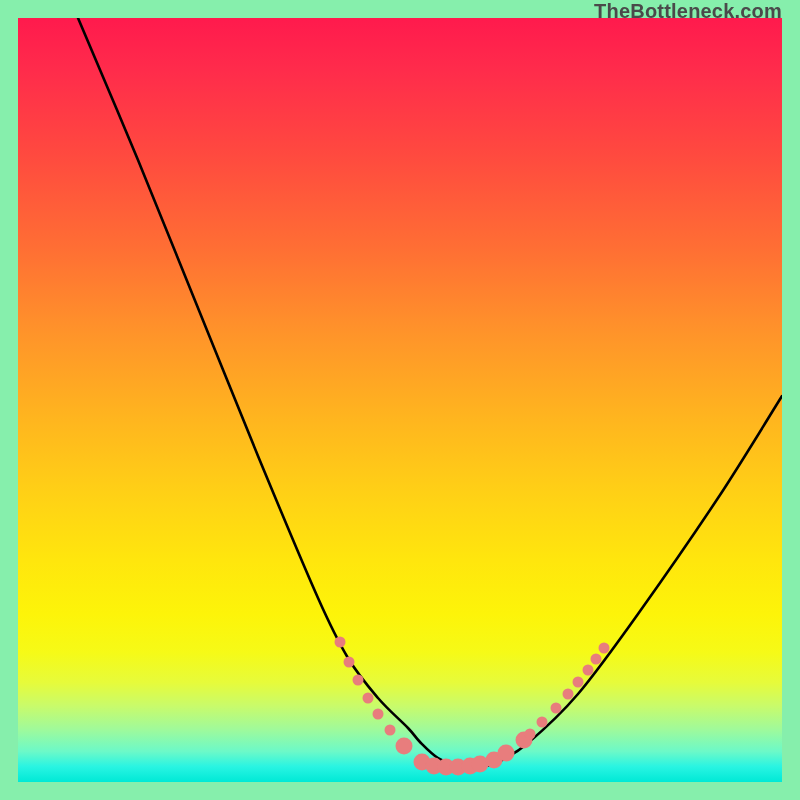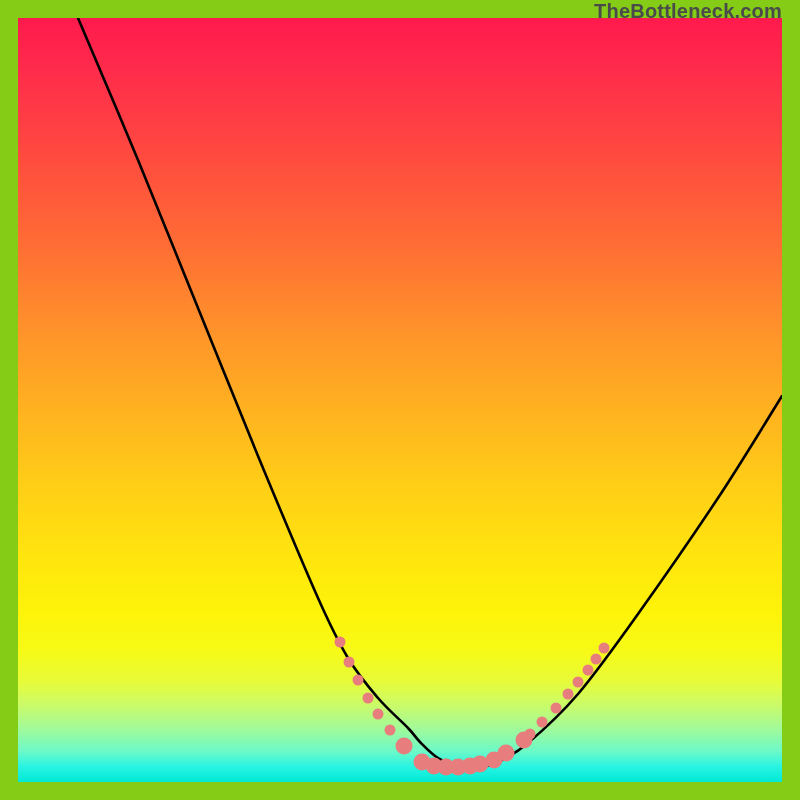--- a/index.html
+++ b/index.html
@@ -8,21 +8,21 @@
     width: 800px;
     height: 800px;
     overflow: hidden;
     background: #000;
     font-family: Arial, Helvetica, sans-serif;
   }
   .stage {
     position: relative;
     width: 800px;
     height: 800px;
-    background: #84cc16;
+    background: #86efac;
   }
   .plot {
     position: absolute;
     left: 18px;
     top: 18px;
     width: 764px;
     height: 764px;
     overflow: hidden;
   }
   .gradient {

